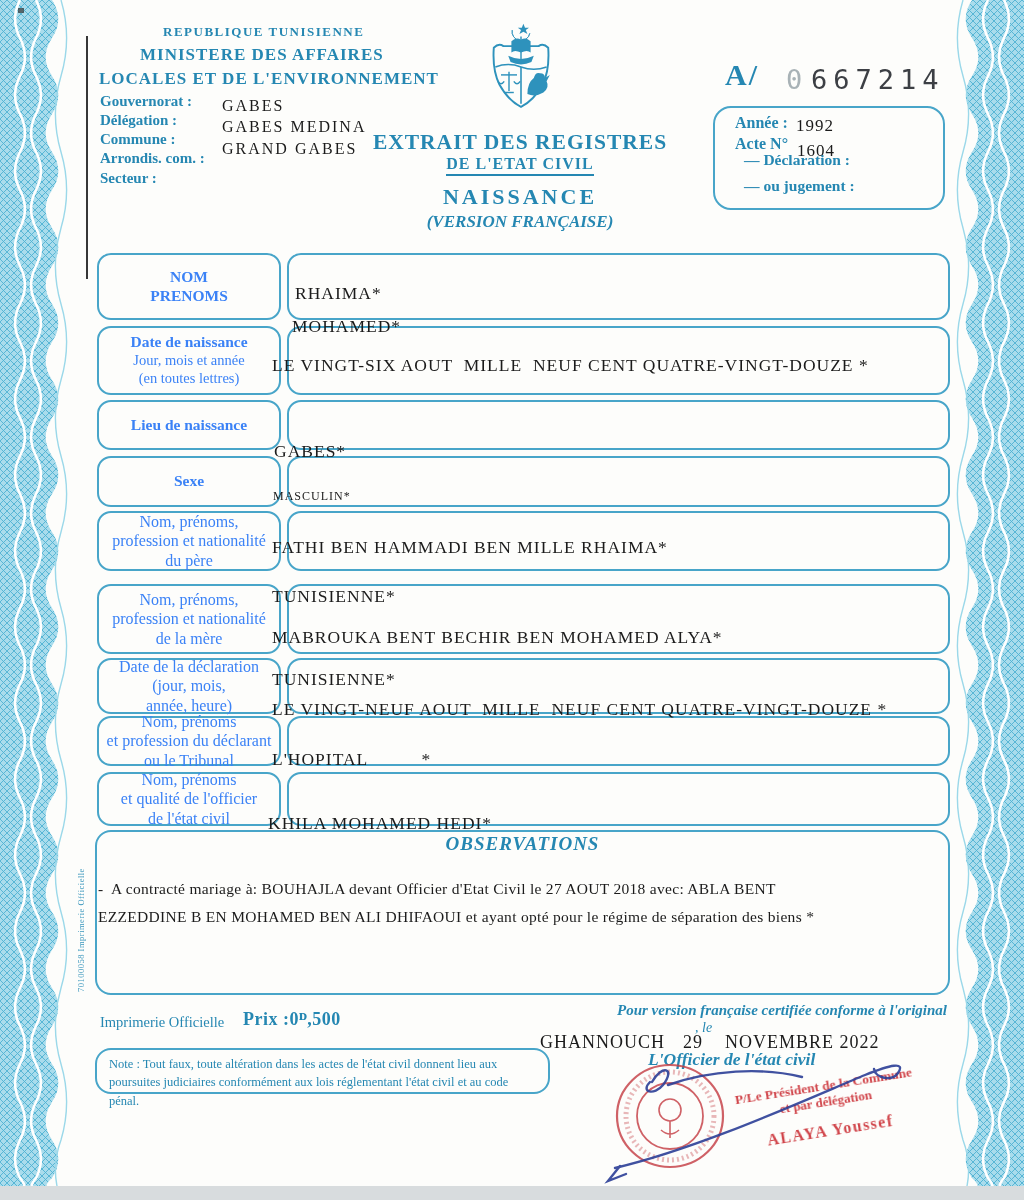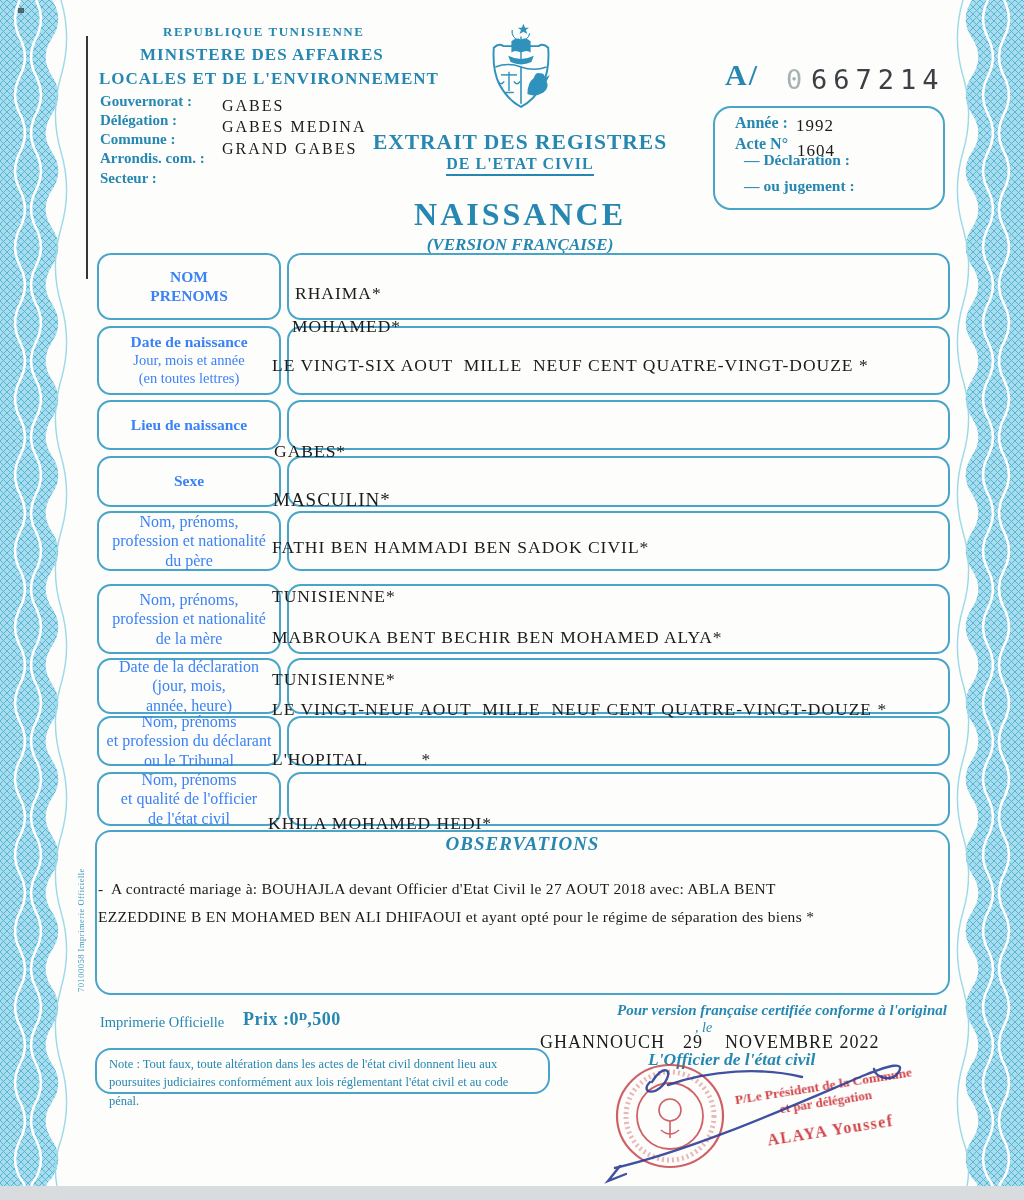--- a/index.html
+++ b/index.html
@@ -97,21 +97,21 @@
       <g>
         <path d="M58 92 Q58 78 66 72 Q68 64 74 66 Q80 66 80 72 L86 68 L82 76 Q86 84 78 90 Q68 96 58 92 Z" fill="#2e92bc" stroke="none"></path>
       </g>
     </g>
   </svg>
 
   <div class="abs" style="left:352px;top:130px;width:336px;text-align:center;">
     <span class="tealb" style="font-size:21.5px;letter-spacing:1px;display:block;">EXTRAIT DES REGISTRES</span>
     <span class="tealb" style="font-size:16px;letter-spacing:1px;display:inline-block;
           border-bottom:2px solid #2587b2;padding-bottom:1px;">DE L'ETAT CIVIL</span>
-    <span class="tealb" style="font-size:32px;letter-spacing:3px;display:block;margin-top:20px;">NAISSANCE</span>
+    <span class="tealb" style="font-size:22px;letter-spacing:3px;display:block;margin-top:8px;">NAISSANCE</span>
     <span class="tealb serif-it" style="font-size:17px;display:block;margin-top:2px;">(VERSION FRANÇAISE)</span>
   </div>
 
   <span class="abs tealb" style="left:725px;top:58px;font-size:30px;letter-spacing:2px;">A/</span>
   <span class="abs serial-faint" style="left:786px;top:64px;">0</span>
   <span class="abs serial-digits" style="left:811px;top:64px;">667214</span>
 
   <div class="abs box" style="left:713px;top:106px;width:232px;height:104px;border-radius:18px;"></div>
   <span class="abs tealb" style="left:735px;top:114px;font-size:16px;">Année :</span>
   <span class="abs typed" style="left:796px;top:116px;font-size:17px;">1992</span>
@@ -168,22 +168,22 @@
   <div class="abs box row-value" style="top:511px;height:60px;"></div>
   <div class="abs box row-value" style="top:584px;height:70px;"></div>
   <div class="abs box row-value" style="top:658px;height:56px;"></div>
   <div class="abs box row-value" style="top:716px;height:50px;"></div>
   <div class="abs box row-value" style="top:772px;height:54px;"></div>
 
   <span class="abs typed" style="left:295px;top:283px;font-size:17.5px;">RHAIMA*</span>
   <span class="abs typed" style="left:292px;top:316px;font-size:17.5px;">MOHAMED*</span>
   <span class="abs typed" style="left:272px;top:355px;font-size:17.5px;">LE VINGT-SIX AOUT  MILLE  NEUF CENT QUATRE-VINGT-DOUZE *</span>
   <span class="abs typed" style="left:274px;top:441px;font-size:17.5px;">GABES*</span>
-  <span class="abs typed" style="left:273px;top:489px;font-size:19px;">MASCULIN*</span>
-  <span class="abs typed" style="left:272px;top:537px;font-size:17.5px;">FATHI BEN HAMMADI BEN SADOK CIVIL*</span>
+  <span class="abs typed" style="left:273px;top:489px;font-size:12px;">MASCULIN*</span>
+  <span class="abs typed" style="left:272px;top:537px;font-size:17.5px;">FATHI BEN HAMMADI BEN MILLE RHAIMA*</span>
   <span class="abs typed" style="left:272px;top:586px;font-size:17.5px;">TUNISIENNE*</span>
   <span class="abs typed" style="left:272px;top:627px;font-size:17.5px;font-family:Liberation Serif, serif;">MABROUKA BENT BECHIR BEN MOHAMED ALYA*</span>
   <span class="abs typed" style="left:272px;top:669px;font-size:17.5px;">TUNISIENNE*</span>
   <span class="abs typed" style="left:272px;top:699px;font-size:17.5px;">LE VINGT-NEUF AOUT  MILLE  NEUF CENT QUATRE-VINGT-DOUZE *</span>
   <span class="abs typed" style="left:272px;top:749px;font-size:17.5px;">L'HOPITAL          *</span>
   <span class="abs typed" style="left:268px;top:813px;font-size:17.5px;">KHILA MOHAMED HEDI*</span>
 
   <div class="abs box" style="left:95px;top:830px;width:855px;height:165px;border-radius:16px;"></div>
   <span class="abs tealb serif-it" style="left:95px;top:833px;width:855px;text-align:center;font-size:19px;letter-spacing:1px;">OBSERVATIONS</span>
   <span class="abs typed" style="left:98px;top:880px;font-size:15.5px;letter-spacing:.3px;">-  A contracté mariage à: BOUHAJLA devant Officier d'Etat Civil le 27 AOUT 2018 avec: ABLA BENT</span>

